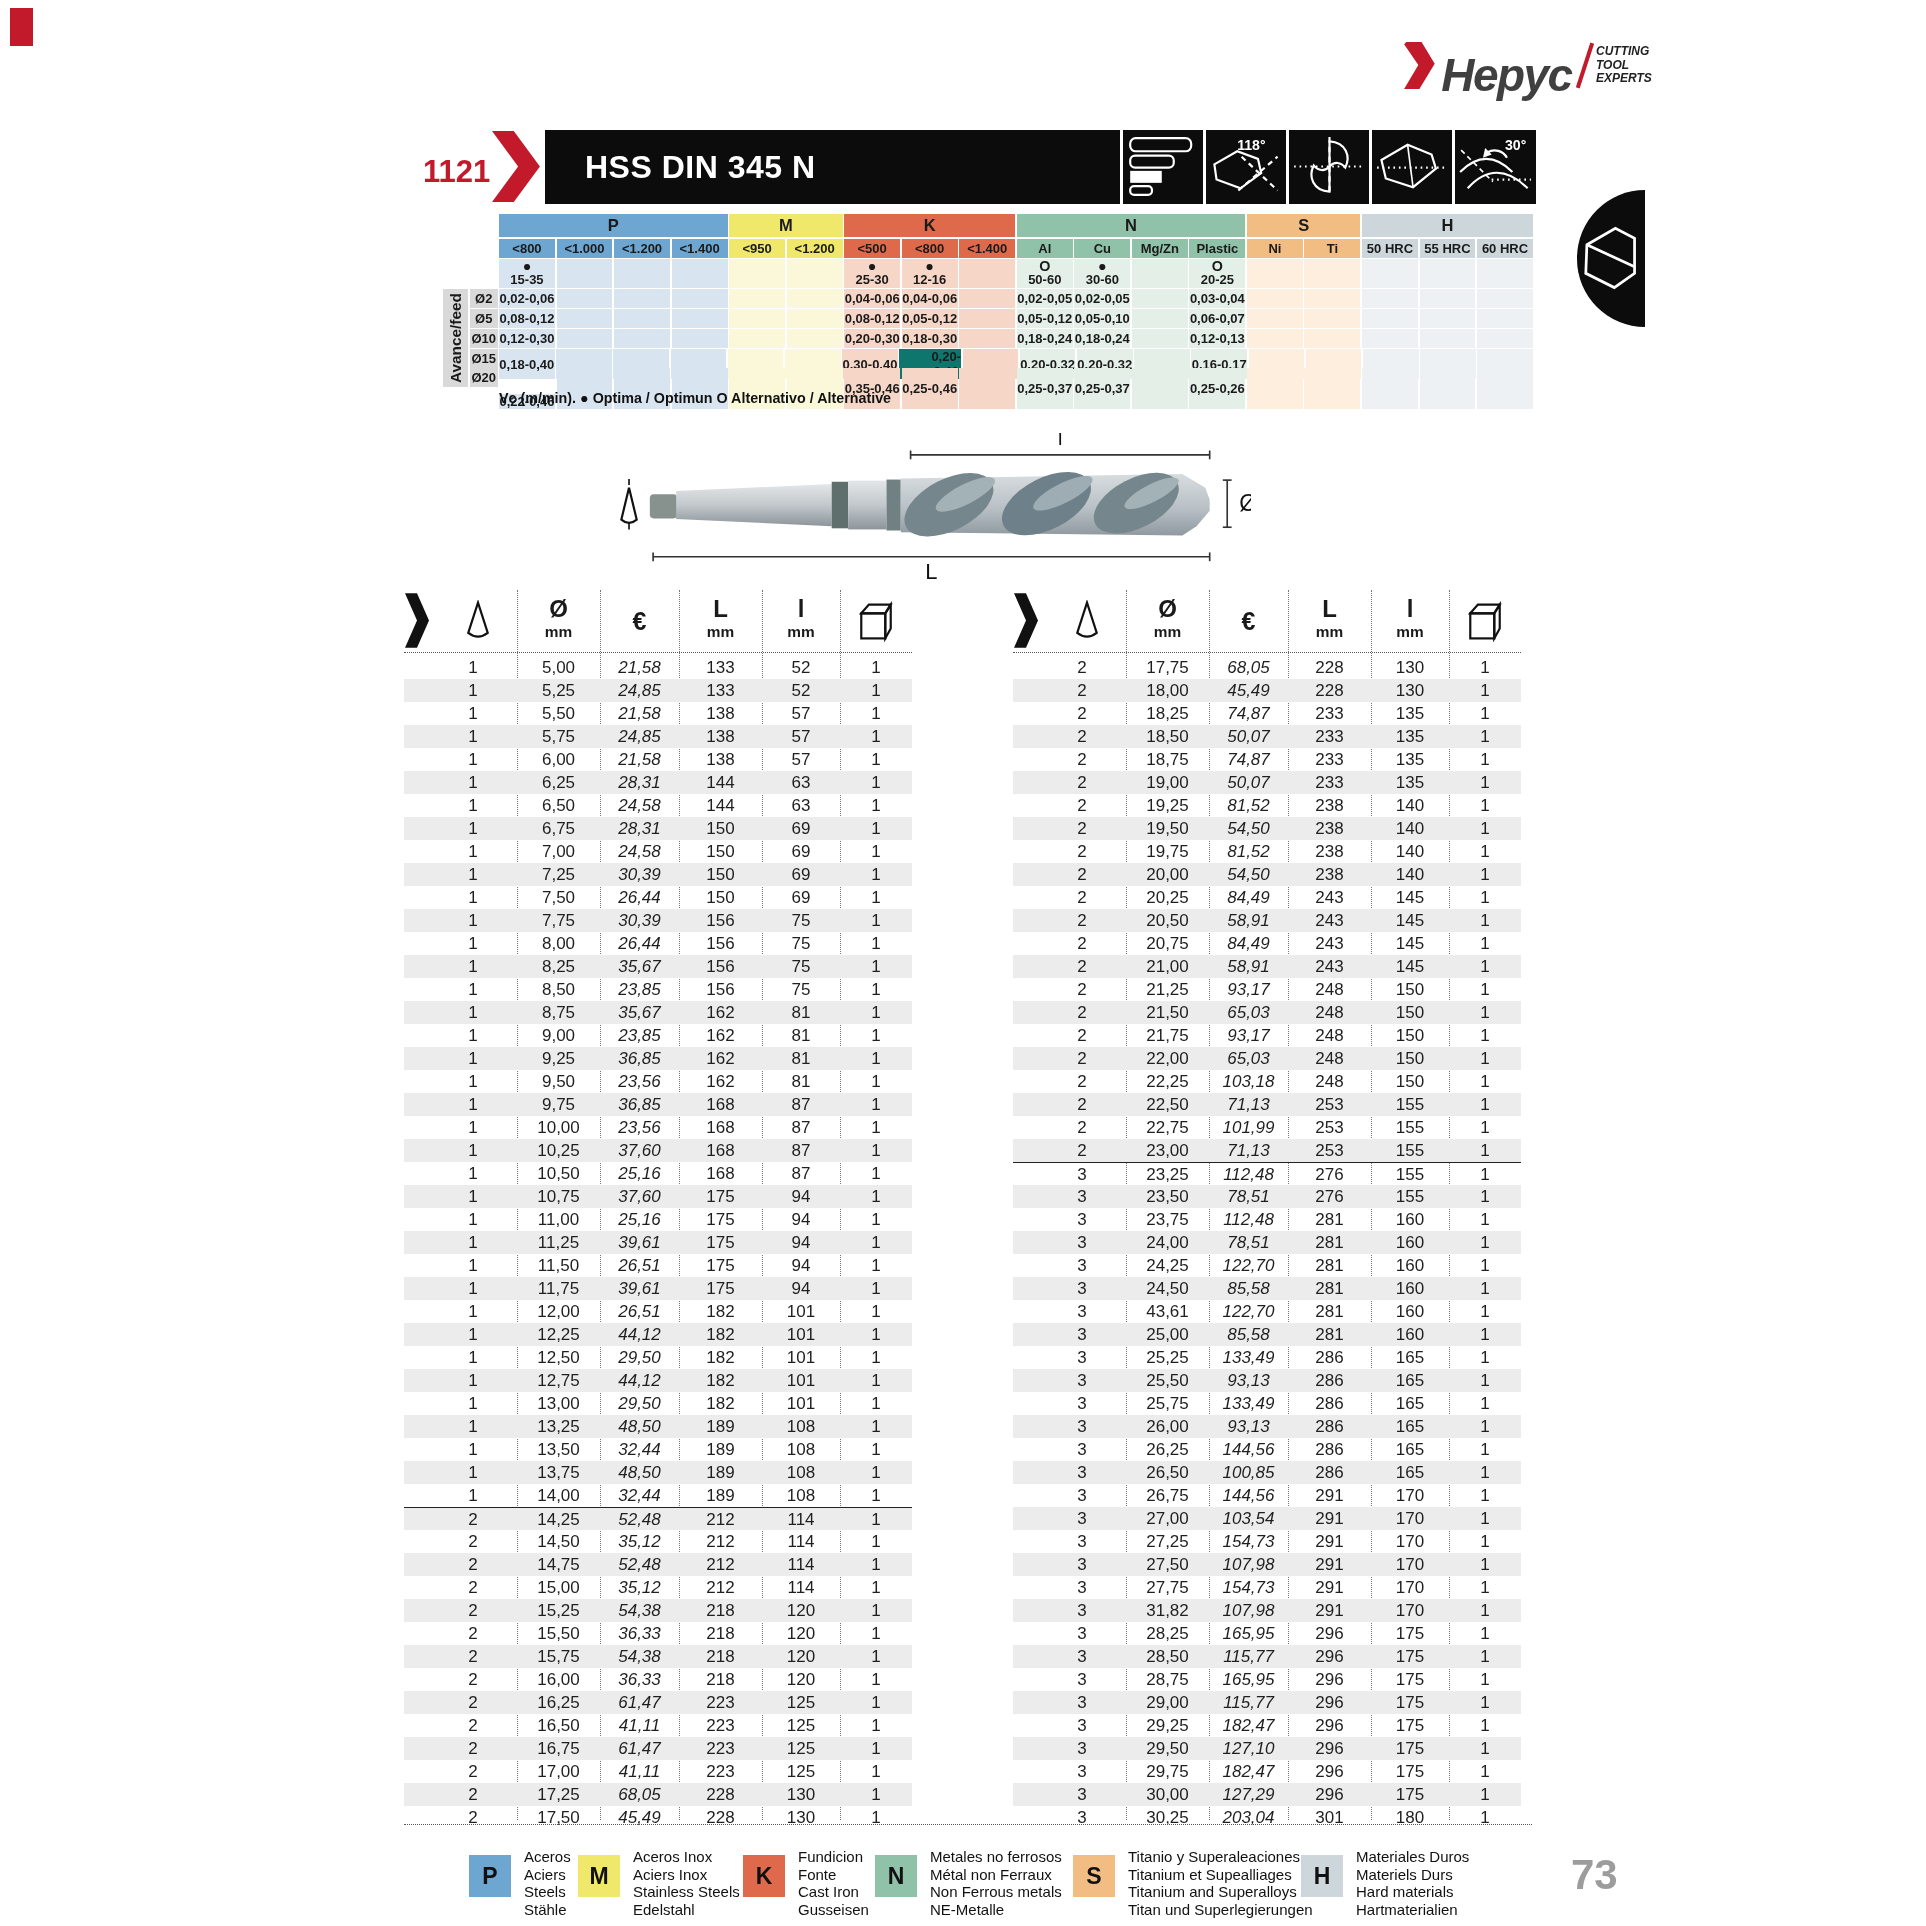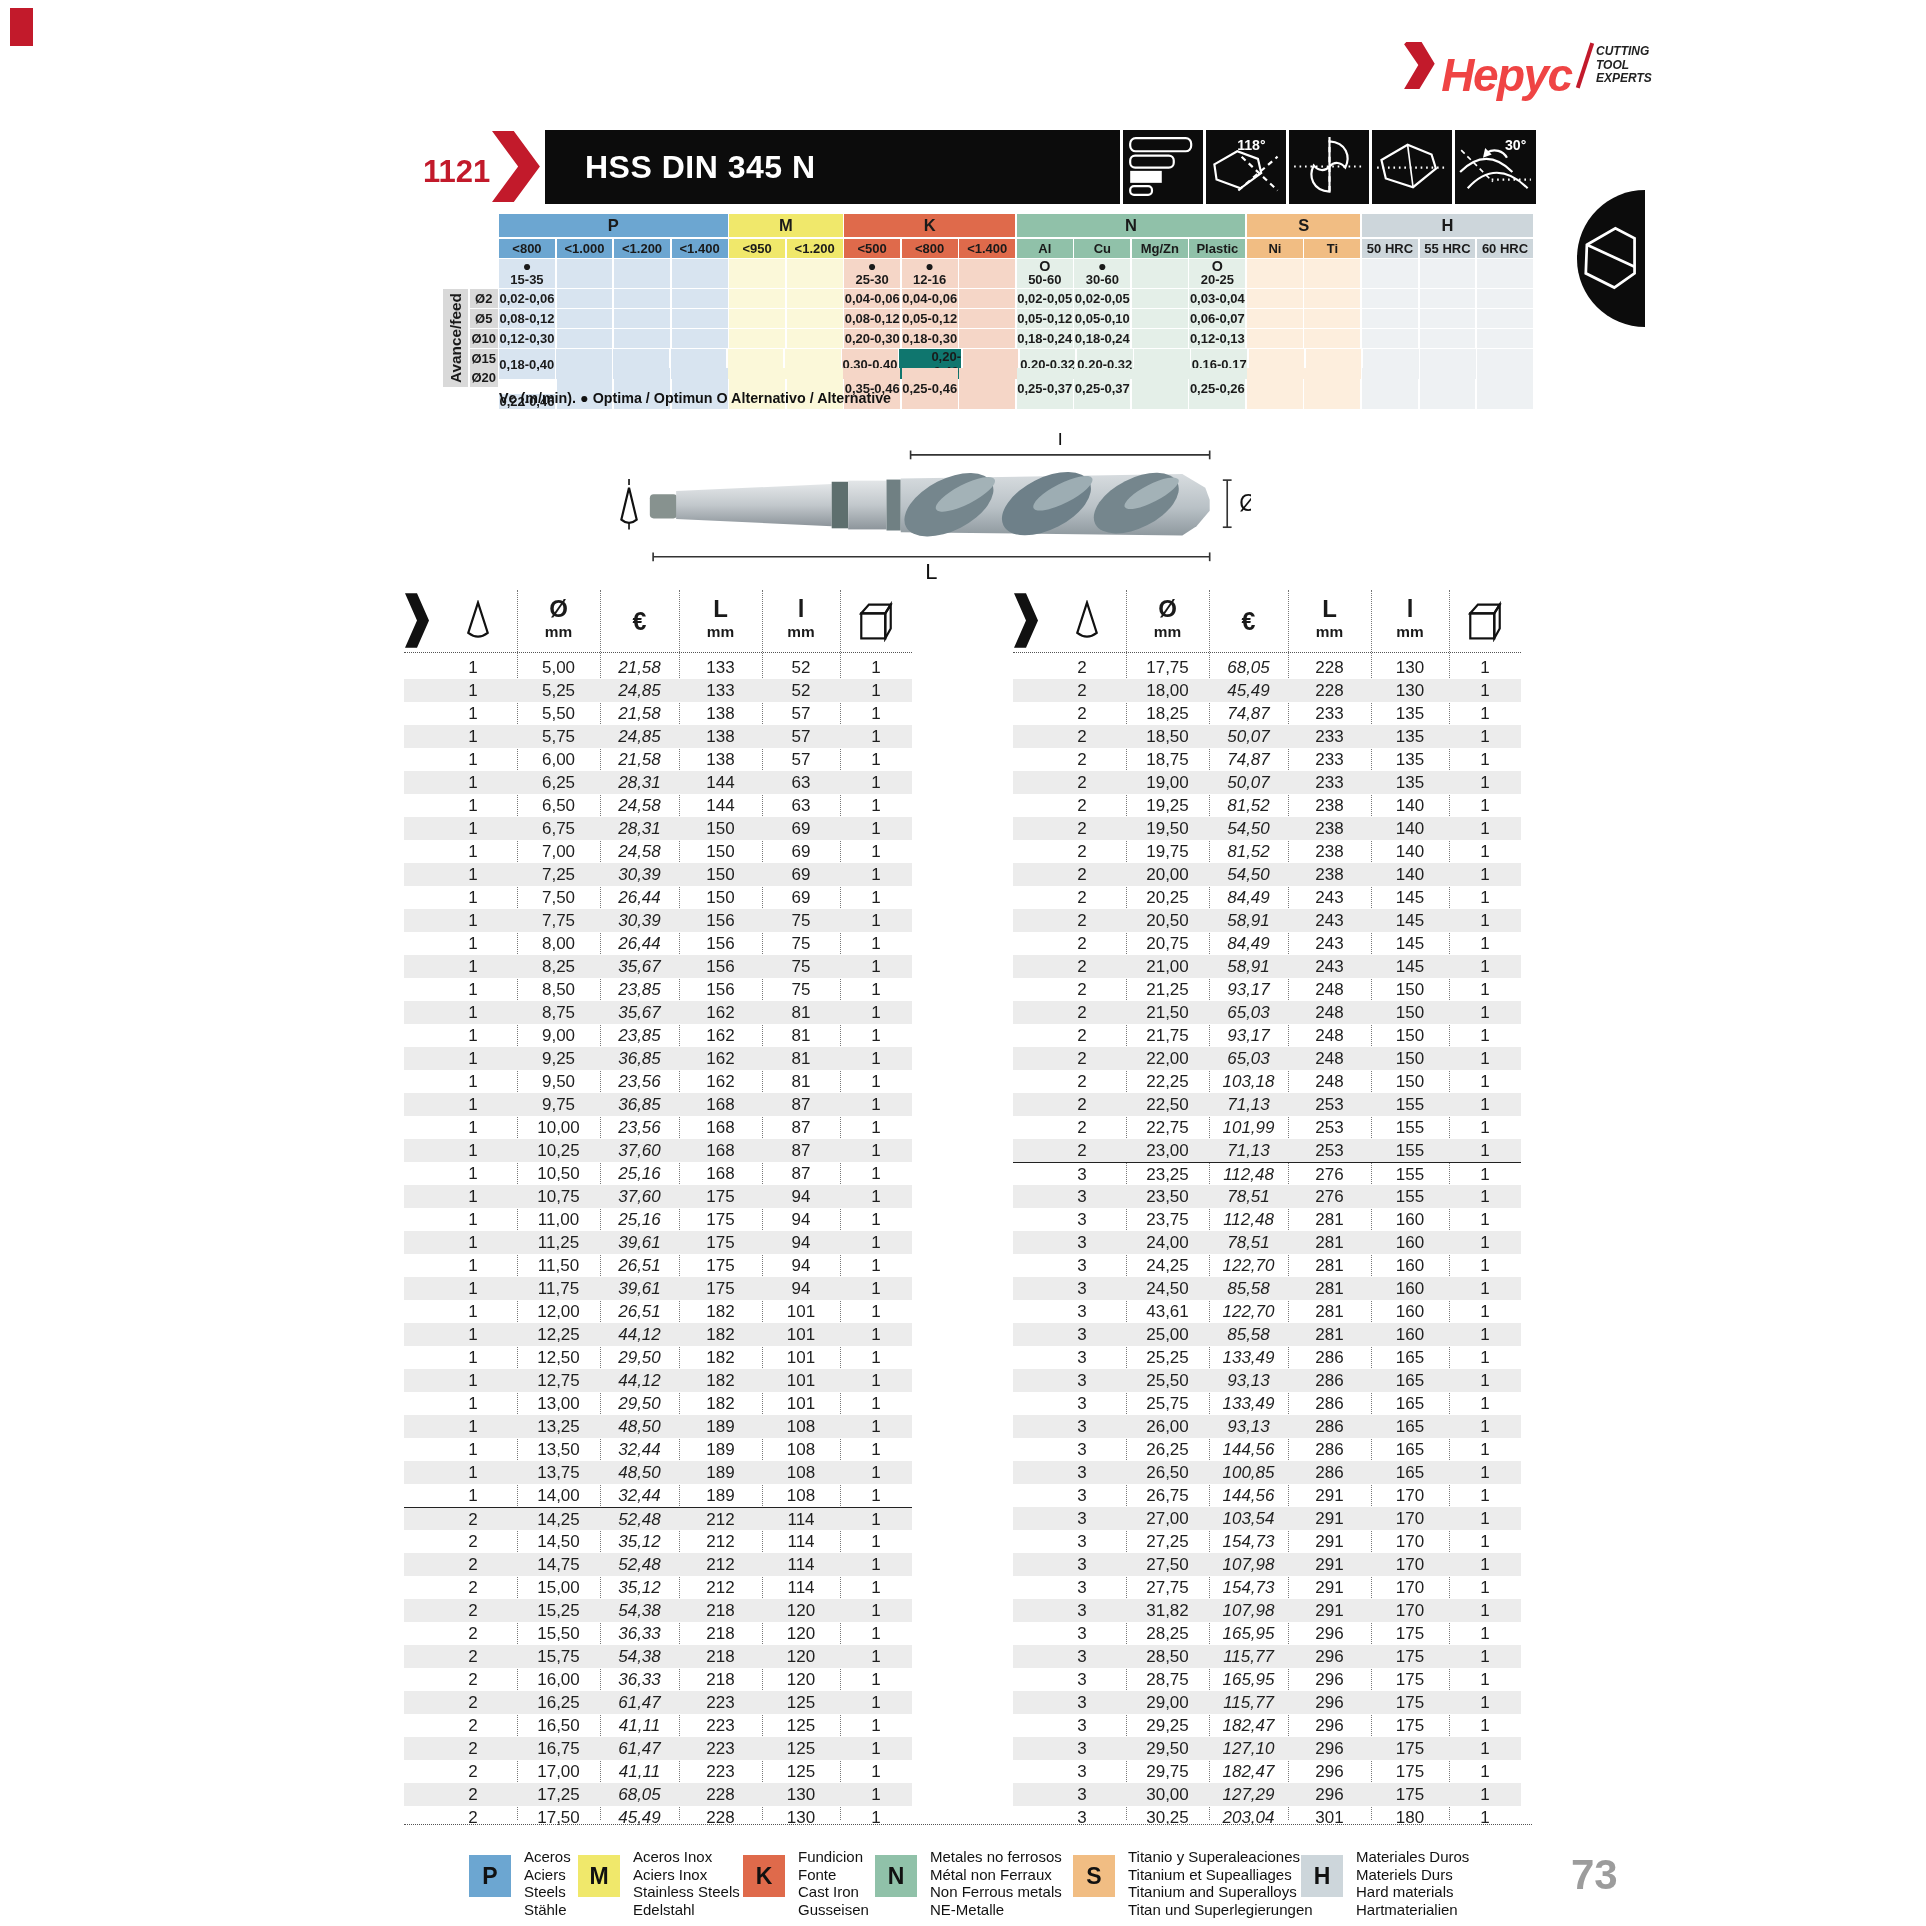--- a/index.html
+++ b/index.html
@@ -4,21 +4,21 @@
 <style>
   html,body{margin:0;padding:0;background:#fff;}
   #page{position:relative;width:1926px;height:1926px;background:#fff;overflow:hidden;
         font-family:"Liberation Sans",sans-serif;color:#1a1a1a;}
   .abs{position:absolute;}
 
   
   .corner-red{left:10px;top:7.7px;width:23px;height:38px;background:#c21a2b;}
   .title{left:413px;top:41px;font-size:25px;font-weight:bold;color:#c31c2d;line-height:35px;letter-spacing:0.3px;}
   .logo{left:1403px;top:44px;height:43px;display:flex;align-items:center;}
-  .logo .brand{font-size:46px;font-weight:800;font-style:italic;color:#ef4444;letter-spacing:-1.6px;margin-left:3.3px;margin-top:19px;}
+  .logo .brand{font-size:46px;font-weight:800;font-style:italic;color:#404040;letter-spacing:-1.6px;margin-left:3.3px;margin-top:19px;}
   .logo .slash{width:3.8px;height:47px;background:#c21a2b;transform:rotate(18deg);margin:0 8.8px 0 12px;}
   .logo .tagline{font-size:12px;line-height:13.7px;font-weight:bold;font-style:italic;color:#222;}
 
   
   .prod-code{left:423px;top:154px;width:63px;text-align:right;font-size:31px;font-weight:bold;color:#c21a2b;}
   .band-bar{left:545px;top:130px;width:991px;height:74px;background:#0c0c0c;display:flex;align-items:center;}
   .band-name{font-size:32px;font-weight:bold;color:#fff;padding-left:40px;letter-spacing:0.5px;}
   .band-sep{top:130px;width:2.7px;height:74px;background:#fff;}
   .band-icon{top:136px;width:77px;height:61px;}
   .tab-half{left:1577px;top:190px;width:68px;height:137px;background:#0c0c0c;border-radius:69px 0 0 69px;}

